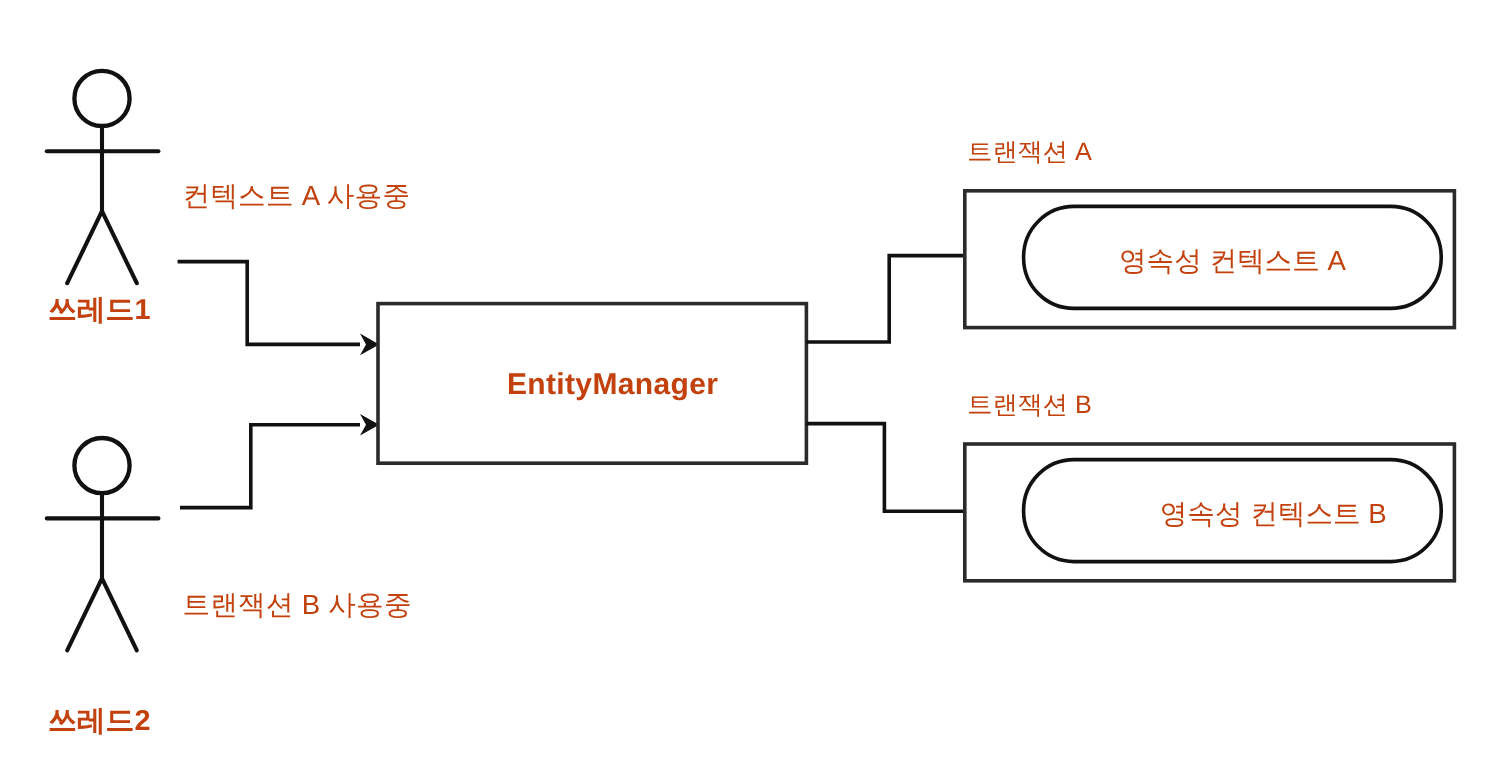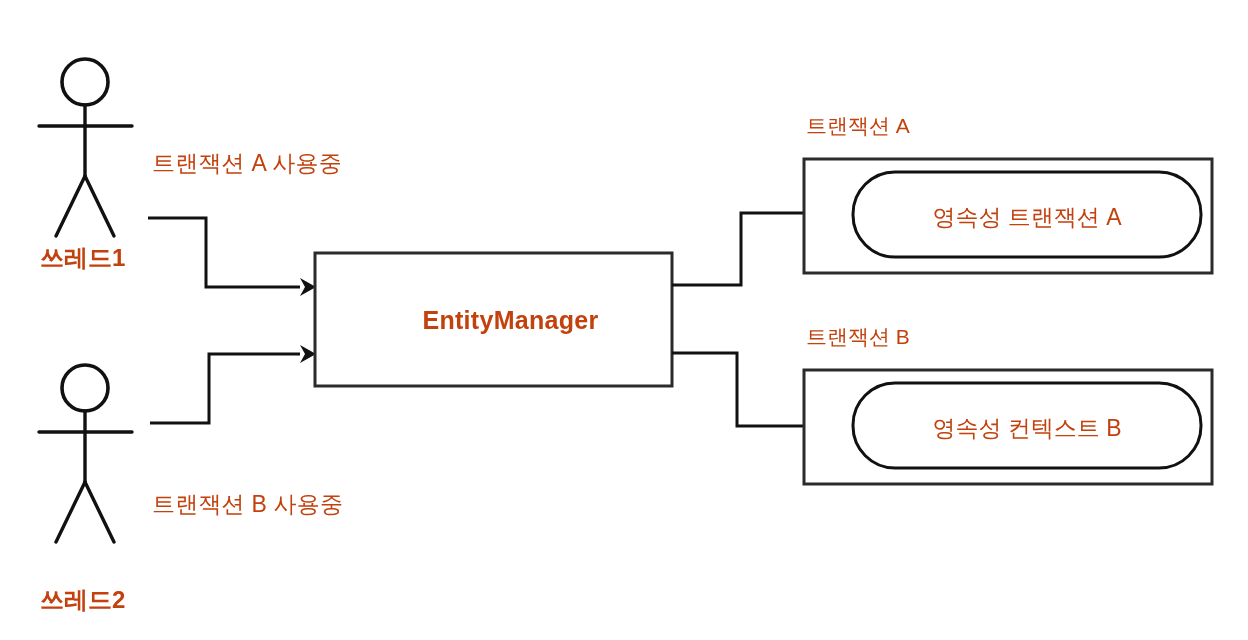--- a/index.html
+++ b/index.html
@@ -136,31 +136,31 @@
     </g>
 
     <rect class="box-outline" x="804" y="159" width="408" height="114"></rect>
     <rect class="pill-outline" x="853" y="172" width="348" height="85" rx="42" ry="42"></rect>
 
     <rect class="box-outline" x="804" y="370" width="408" height="114"></rect>
     <rect class="pill-outline" x="853" y="383" width="348" height="85" rx="42" ry="42"></rect>
 
   </svg>
 
-  <div class="txt label-flow" style="left:152px; top:148px;">트랜잭션 A 사용중</div>
+  <div class="txt label-flow" style="left:152px; top:148px;">컨텍스트 A 사용중</div>
 
   <div class="txt label-actor" style="left:40px; top:242px;">쓰레드1</div>
 
   <div class="txt label-flow" style="left:152px; top:477px;margin-top:12px;">트랜잭션 B 사용중</div>
 
   <div class="txt label-actor" style="left:40px; top:540px;margin-top:44px;">쓰레드2</div>
 
   <div class="txt label-box-title center-text" style="left:315px; top:306px; width:391px;">EntityManager</div>
 
   <div class="txt label-tx" style="left:806px; top:112px;">트랜잭션 A</div>
 
-  <div class="txt label-pill center-text" style="left:853px; top:202px; width:348px;">영속성 트랜잭션 A</div>
+  <div class="txt label-pill center-text" style="left:853px; top:202px; width:348px;">영속성 컨텍스트 A</div>
 
   <div class="txt label-tx" style="left:806px; top:323px;">트랜잭션 B</div>
 
-  <div class="txt label-pill center-text" style="left:853px; top:413px; width:348px;">영속성 컨텍스트 B</div>
+  <div class="txt label-pill center-text" style="left:887px; top:413px; width:348px;">영속성 컨텍스트 B</div>
 
 </div>
 
 </body></html>

